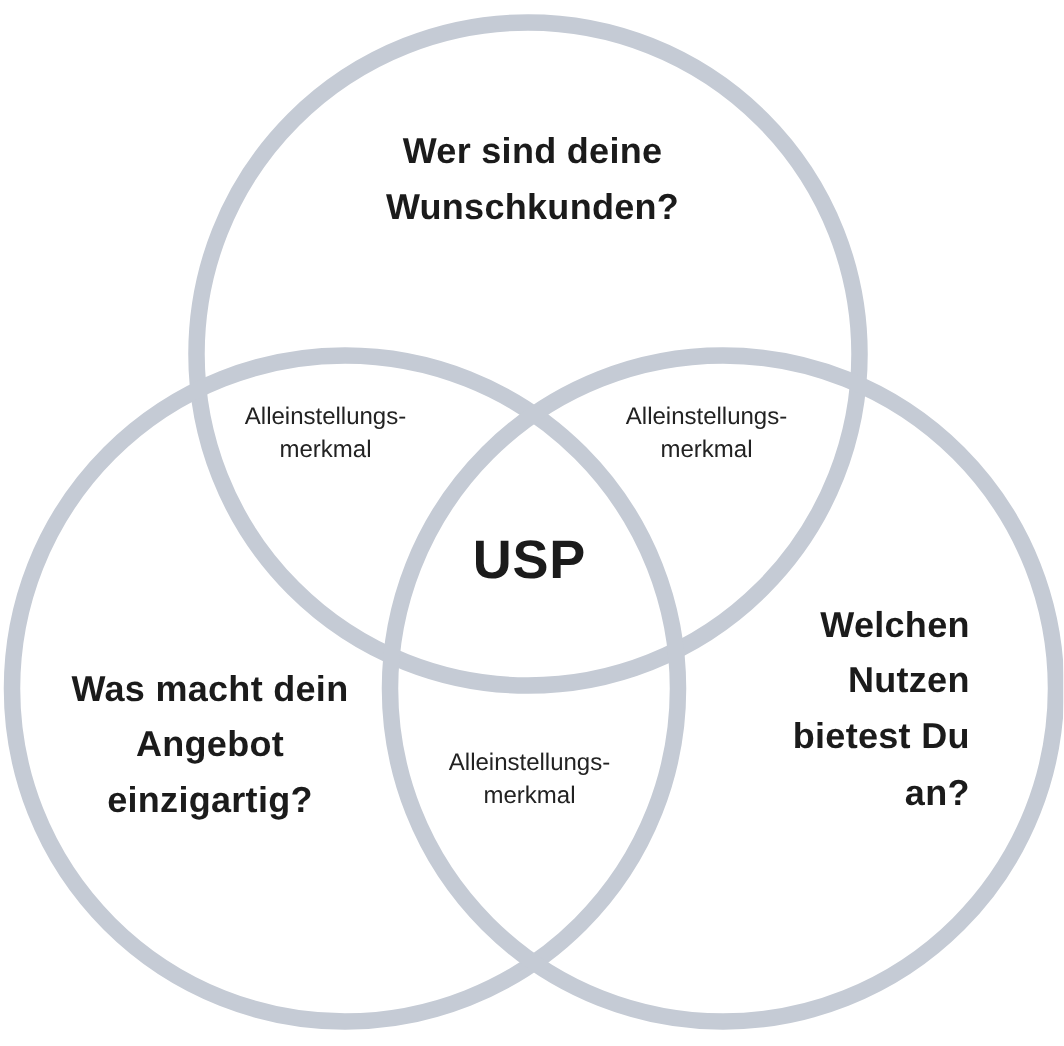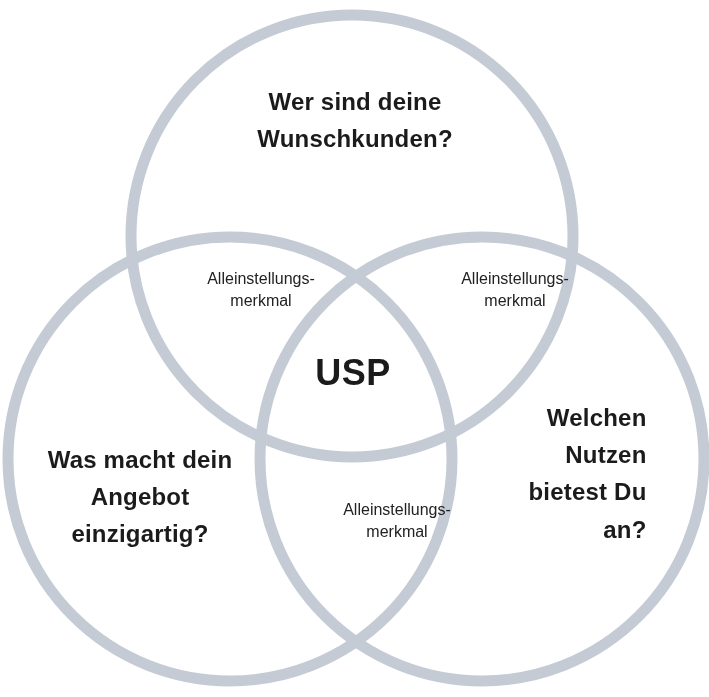--- a/index.html
+++ b/index.html
@@ -36,21 +36,20 @@
     font-size: 24px;
     font-weight: bold;
     line-height: 1.55;
     letter-spacing: 0.2px;
   }
   .intersection {
     font-size: 16px;
     font-weight: normal;
     line-height: 1.4;
     color: #222222;
-    margin-left: 44px;
   }
   .usp {
     font-size: 36px;
     font-weight: bold;
     letter-spacing: 0.5px;
   }
 </style>
 </head>
 <body>
 

